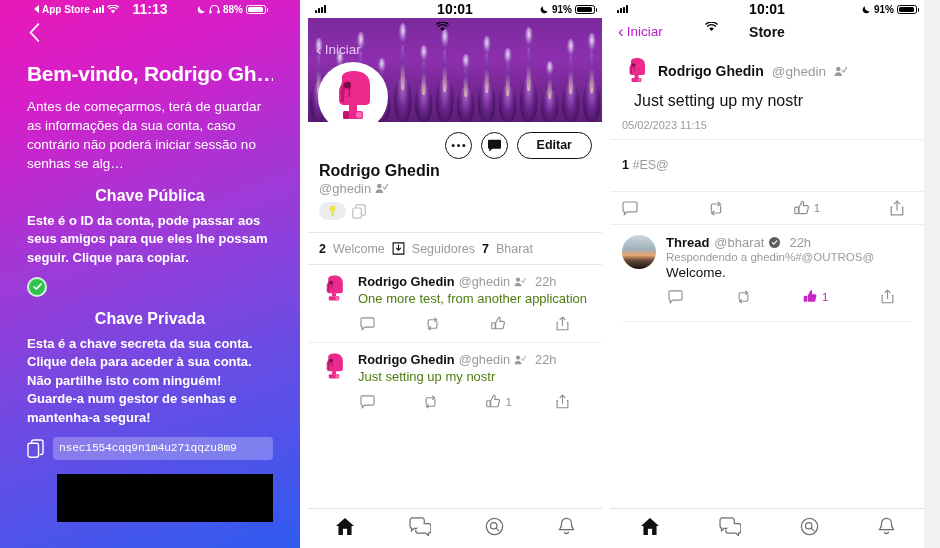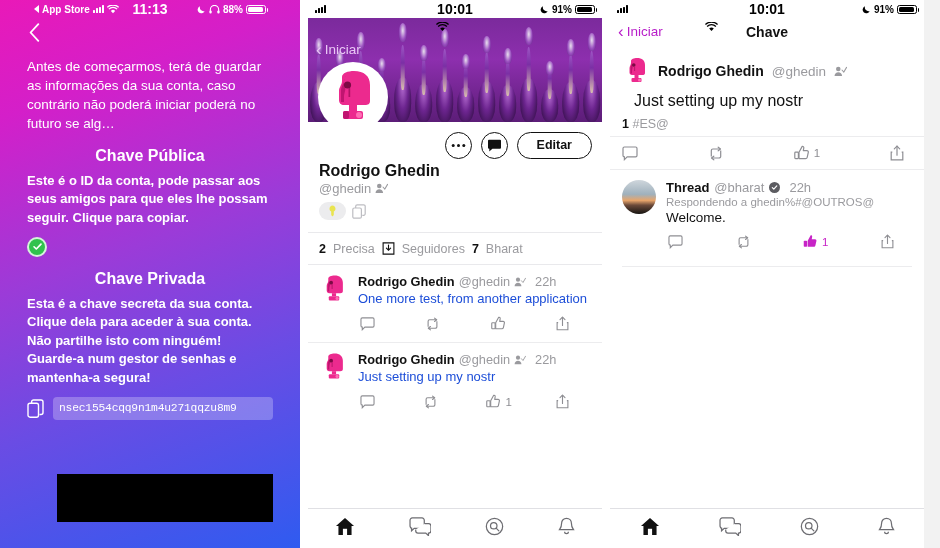--- a/index.html
+++ b/index.html
@@ -167,21 +167,21 @@
   .stats b { color:#111; font-weight:bold; }
   .feed { border-top: 1px solid #e9e9ec; }
   .post { display:flex; gap: 9px; padding: 9px 11px 2px 11px; border-bottom: 1px solid #ececee; }
   .post:last-child { border-bottom: none; }
   .post-av { width: 30px; height: 34px; flex: 0 0 auto; display:flex; align-items:flex-start; justify-content:center; }
   .post-main { flex: 1 1 auto; min-width: 0; }
   .post-head { display:flex; align-items:center; gap:4px; font-size:12.8px; }
   .post-head .nm { font-weight: bold; color:#111; }
   .post-head .hd { color:#9a9a9e; }
   .post-head .tm { color:#9a9a9e; margin-left: 5px; }
-  .post-text { font-size: 13px; color:#1d4ed8; line-height: 1.32; margin-top: 1px; }
+  .post-text { font-size: 13px; color:#4d7c0f; line-height: 1.32; margin-top: 1px; }
   .actions { display:flex; align-items:center; justify-content: space-between; padding: 9px 18px 9px 2px; }
   .act { display:flex; align-items:center; gap:4px; color:#8e8e93; font-size: 11.5px; }
   .act svg { display:block; }
   .act.liked { color: #c724c6; }
 
   .tabbar {
     position: absolute; left:0; right:0; bottom: 0; height: 40px;
     background: #fff; border-top: 1px solid #e0e0e4;
     display:flex; align-items:center; justify-content: space-around;
   }
@@ -189,21 +189,21 @@
   .tabbar .ti.active { color: #111; }
 
   
   .thread-head { padding: 10px 12px 0 12px; }
   .th-row { display:flex; align-items:center; gap:8px; }
   .th-av { width: 28px; height: 32px; display:flex; align-items:center; justify-content:center;}
   .th-name { font-size: 14px; font-weight: bold; color:#111; }
   .th-handle { font-size: 13.5px; color:#9a9a9e; }
   .th-text { font-size: 16px; color:#111; padding: 5px 12px 0 12px; }
   .th-date { font-size: 11px; color:#9a9a9e; padding: 9px 12px 8px 12px; border-bottom:1px solid #ececee; }
-  .th-counts { font-size: 12.5px; color:#9a9a9e; padding: 7px 12px 5px 12px; border-bottom:1px solid #ececee; }
+  .th-counts { font-size: 12.5px; color:#9a9a9e; padding: 7px 12px 19px 12px; border-bottom:1px solid #ececee;margin-top:11px; }
   .th-counts b { color:#111; }
   .th-actions { display:flex; align-items:center; justify-content: space-between; padding: 8px 20px 8px 12px; border-bottom:1px solid #ececee;}
   .reply { display:flex; gap:10px; padding: 10px 12px 0 12px; }
   .reply-av {
     width: 34px; height: 34px; border-radius: 50%; flex:0 0 auto; overflow:hidden;
     background: linear-gradient(180deg,#cfd6dc 0%, #9fb1bd 42%, #e8a56b 60%, #6b4a3a 74%, #161412 100%);
   }
   .reply-body { flex: 1 1 auto; min-width: 0; }
   .reply-head { display:flex; align-items:center; gap:5px; font-size: 13px; }
   .reply-head .nm { font-weight:bold; color:#111; }
@@ -256,21 +256,22 @@
             </span>
         </div>
       </div>
 
       <div class="p1-back">
         <svg width="11" height="19" viewBox="0 0 11 19">
           <path d="M9.3 1.2 1.6 9.5l7.7 8.3" stroke="#fff" stroke-width="1.8" fill="none" stroke-linecap="round" stroke-linejoin="round"></path>
         </svg>
       </div>
 
-      <div class="p1-intro">Antes de começarmos, terá de guardar as informações da sua conta, caso contrário não poderá iniciar poderá no futuro se alg…</div>
+      <div class="p1-title">Bem-vindo, Rodrigo Gh…</div>
+      <div class="p1-intro">Antes de começarmos, terá de guardar as informações da sua conta, caso contrário não poderá iniciar sessão no senhas se alg…</div>
 
       <div class="p1-h2">Chave Pública</div>
       <div class="p1-body">Este é o ID da conta, pode passar aos seus amigos para que eles lhe possam seguir. Clique para copiar.</div>
 
       <div class="keyrow">
         <span class="check">
           <svg viewBox="0 0 12 12">
               <path d="M2.2 6.3 4.7 8.7 9.8 3.4" stroke="#fff" stroke-width="1.8" fill="none" stroke-linecap="round" stroke-linejoin="round"></path>
             </svg>
         </span>
@@ -452,21 +453,21 @@
         </svg>
       </span>
       <svg width="14" height="15" viewBox="0 0 14 15">
         <rect x="0.8" y="4" width="8.6" height="10.2" rx="1.5" stroke="#bdbdc2" stroke-width="1.2" fill="none"></rect>
         <path d="M3.7 4V2.3A1.5 1.5 0 0 1 5.2.8h6.5a1.5 1.5 0 0 1 1.5 1.5v7.5a1.5 1.5 0 0 1-1.5 1.5h-1.4" stroke="#bdbdc2" stroke-width="1.2" fill="none"></path>
       </svg>
     </div>
 
     <div class="stats">
       <b>2</b>
-      <span>Precisa</span>
+      <span>Welcome</span>
       <svg width="13" height="13" viewBox="0 0 14 14">
         <path d="M1.2 1h11.6v12H1.2Z" stroke="#111" stroke-width="1.2" fill="none"></path>
         <path d="M7 3.2v5.4M4.7 6.5 7 8.8l2.3-2.3" stroke="#111" stroke-width="1.2" fill="none" stroke-linecap="round"></path>
       </svg>
       <span>Seguidores</span>
       <b>7</b>
       <span>Bharat</span>
     </div>
 
     <div class="feed">
@@ -646,21 +647,21 @@
       <path d="M6.5 9 L4.2 6.6 a3.2 3.2 0 0 1 4.6 0 Z" fill="#000"></path>
       <path d="M2.1 4.5 a6.3 6.3 0 0 1 8.8 0" stroke="#000" stroke-width="1.3" fill="none"></path>
       <path d="M0.4 2.5 a8.9 8.9 0 0 1 12.2 0" stroke="#000" stroke-width="1.3" fill="none"></path>
     </svg>
 
     <div class="navbar">
       <div class="nav-back">
         <span class="chev">‹</span>
         <span>Iniciar</span>
       </div>
-      <div class="nav-title">Chave</div>
+      <div class="nav-title">Store</div>
     </div>
 
     <div class="thread-head">
       <div class="th-row">
         <span class="th-av">
           <svg width="23" height="28" viewBox="0 0 46 52">
             <path d="M12 6 C12 2 18 0 24 0 C34 0 40 5 40 14 L40 30 C40 33 38 34 35 34 L14 34 C11 34 9 32 9 29 L9 20 C9 16 12 14 12 10 Z" fill="#ec2a8e"></path>
             <path d="M16 4 C14 8 13 13 15 17 C16 19 14 22 14 26 L14 31 L11 31 L11 20 C11 15 14 13 14 9 Z" fill="#c01570"></path>
             <circle cx="17.5" cy="14" r="3.6" fill="#7c0a44"></circle>
             <rect x="18.5" y="17" width="1.7" height="9" fill="#b01466"></rect>
@@ -672,20 +673,21 @@
         <span class="th-name">Rodrigo Ghedin</span>
         <span class="th-handle">@ghedin</span>
         <svg width="13" height="11" viewBox="0 0 14 12">
           <circle cx="4.6" cy="3.2" r="2.5" fill="#9a9a9e"></circle>
             <path d="M0.5 11c0-2.6 1.9-4.2 4.1-4.2s4.1 1.6 4.1 4.2Z" fill="#9a9a9e"></path>
           <path d="M8.6 4.4 10.6 6.6 13.6 1.5" stroke="#9a9a9e" stroke-width="1.1" fill="none" stroke-linecap="round"></path>
         </svg>
       </div>
       <div class="th-text">Just setting up my nostr</div>
     </div>
+    <div class="th-date">05/02/2023 11:15</div>
 
     <div class="th-counts">
       <b>1</b>
       <span>#ES@</span>
     </div>
 
     <div class="th-actions">
       <span class="act">
         <svg width="16" height="15" viewBox="0 0 16 15">
             <path d="M1 2.4a1.4 1.4 0 0 1 1.4-1.4h11.2A1.4 1.4 0 0 1 15 2.4v7a1.4 1.4 0 0 1-1.4 1.4H5.2L2.4 13.6v-2.8a1.4 1.4 0 0 1-1.4-1.4Z" stroke="#8e8e93" stroke-width="1.2" fill="none"></path>

